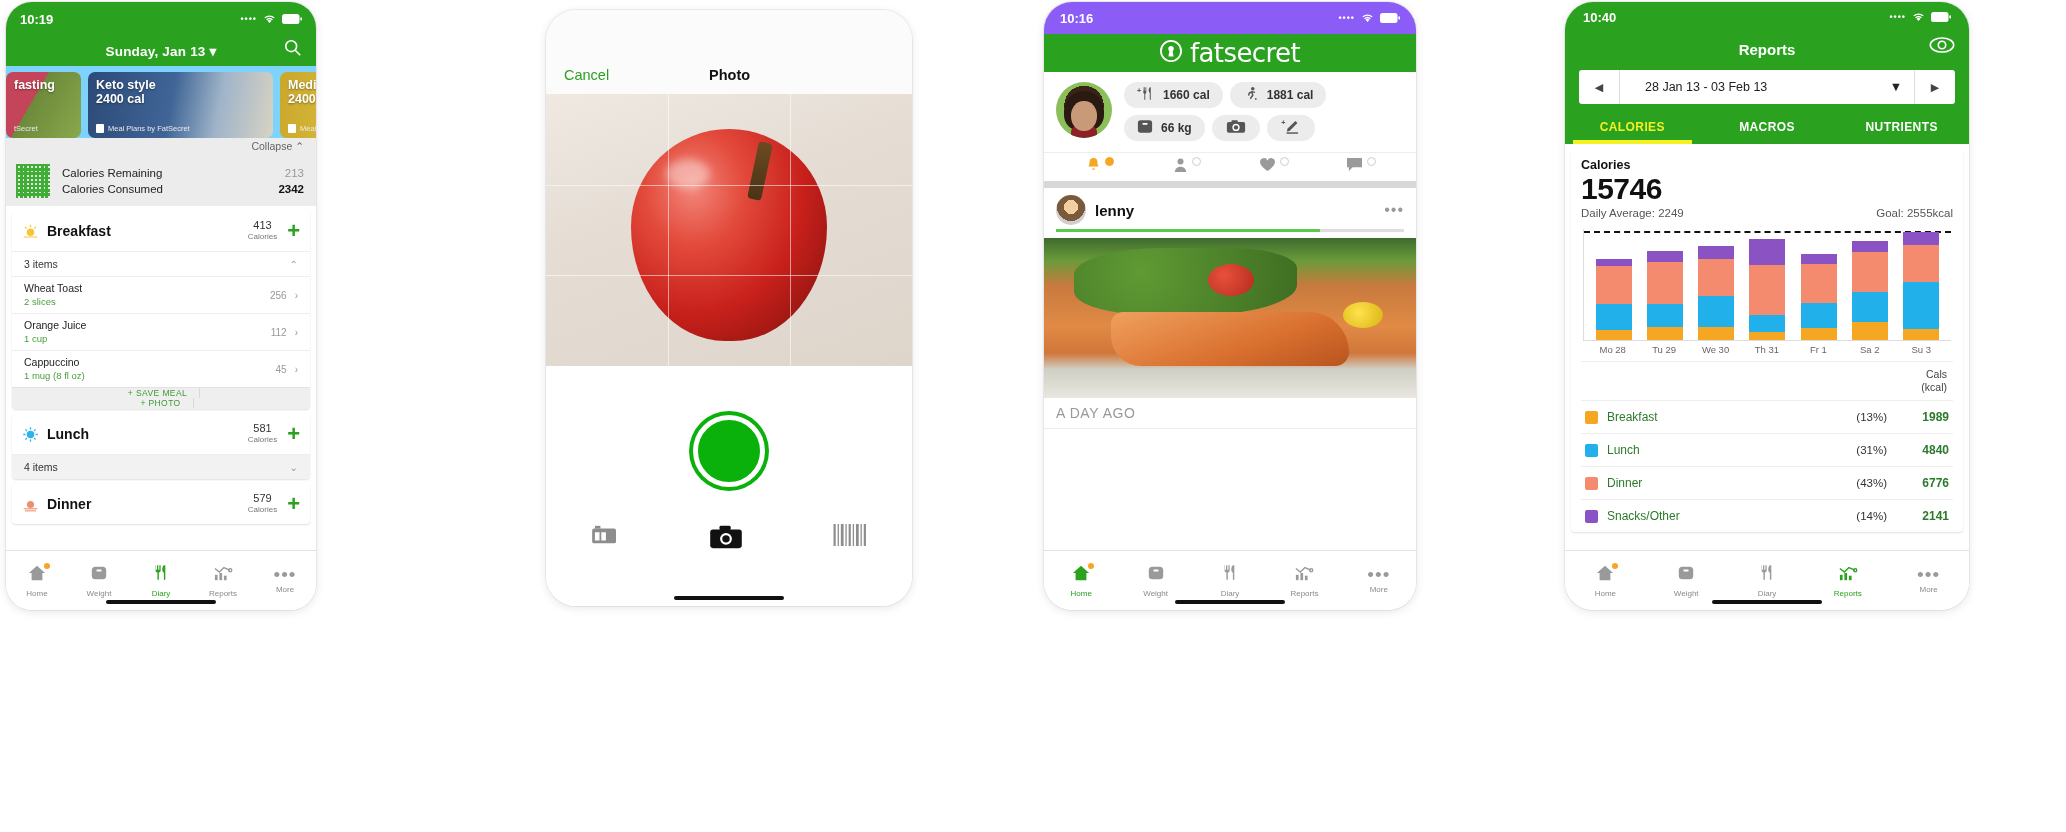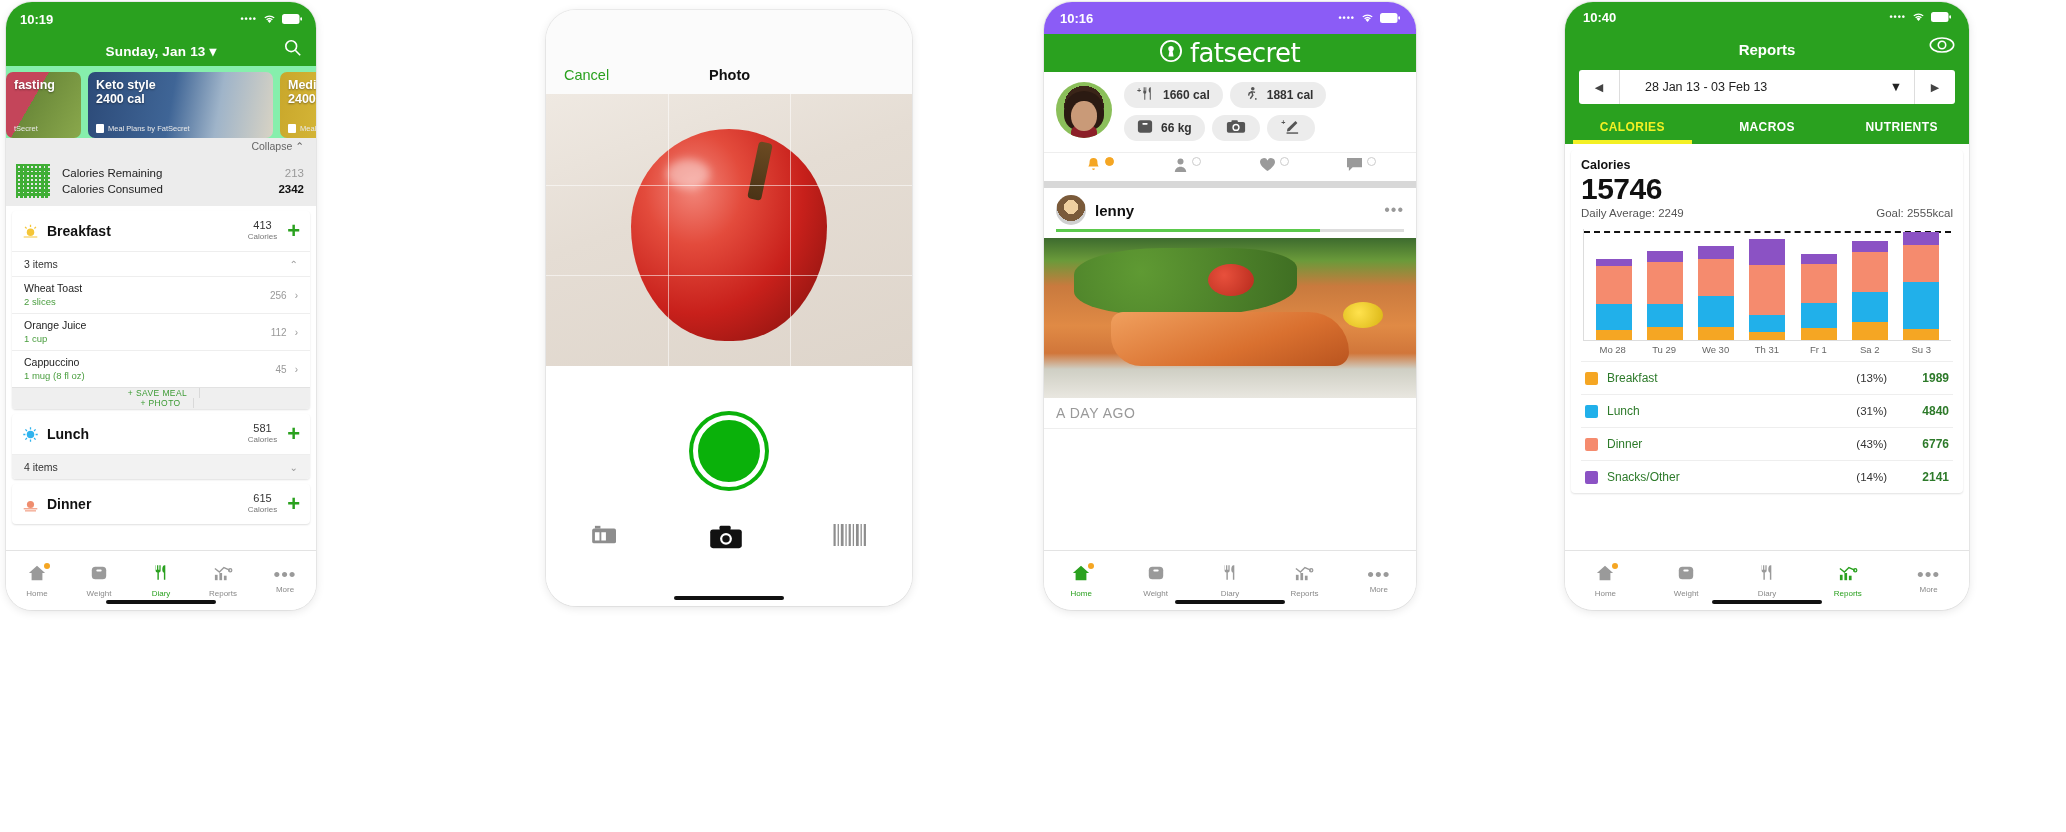--- a/index.html
+++ b/index.html
@@ -32,21 +32,21 @@
     font-size: 13px; font-weight: bold;
   }
   .p1-status .spacer { flex: 1; }
   .p1-nav {
     background: #2aa11f; color: #fff; height: 30px;
     display: flex; align-items: center; justify-content: center;
     position: relative;
   }
   .p1-date { font-size: 13.5px; font-weight: bold; letter-spacing: .2px; }
   .p1-search { position: absolute; right: 14px; top: 3px; }
-  .p1-cards { display: flex; gap: 7px; padding: 6px 0 0 0; background: #86efac; height: 72px; }
+  .p1-cards { display: flex; gap: 7px; padding: 6px 0 0 0; background: #7dd3fc; height: 72px; }
   .mcard { height: 66px; border-radius: 7px; position: relative; overflow: hidden; flex: 0 0 auto; }
   .mcard .ttl { position: absolute; left: 8px; top: 6px; color: #fff; font-size: 12.5px; font-weight: bold; line-height: 14px; text-shadow: 0 1px 2px rgba(0,0,0,.4); }
   .mcard .byl { position: absolute; left: 8px; bottom: 5px; color: #e9e9e9; font-size: 7.5px; display: flex; align-items: center; gap: 4px; }
   .mcard .byl .bk { width: 8px; height: 9px; background: #fff; border-radius: 1px; display:inline-block;}
   .mc1 { width: 75px; margin-left: 0; background: linear-gradient(120deg,#c4455a 0%,#c4455a 38%,#6c8a3a 38%,#8aa84c 100%); }
   .mc2 { width: 185px; background: linear-gradient(100deg,#2c4a78 0%,#3f6596 45%,#9fb4c9 70%,#d8d3c4 100%); }
   .mc3 { width: 120px; background: linear-gradient(100deg,#c9a72b 0%,#d9bb3c 55%,#c2b26a 100%); }
   .p1-collapse { background: #ececec; text-align: right; padding: 2px 12px 6px 0; font-size: 10.5px; color: #666; }
   .p1-cal { background: #ececec; display: flex; align-items: center; padding: 6px 12px 8px 10px; }
   .calgrid { width: 34px; height: 34px; background:
@@ -349,21 +349,21 @@
         <div class="meal-hd">
           <span class="meal-ic">
             <svg width="17" height="17" viewBox="0 0 20 20">
                 <circle cx="10" cy="10" r="4.2" fill="#ef8d6e"></circle>
                 <line x1="2" y1="15" x2="18" y2="15" stroke="#ef8d6e" stroke-width="1.4"></line>
                 <line x1="3.5" y1="17.5" x2="16.5" y2="17.5" stroke="#ef8d6e" stroke-width="1.2"></line>
               </svg>
           </span>
           <span class="meal-nm">Dinner</span>
           <span class="meal-cal">
-            <span>615</span>
+            <span>579</span>
             <small>Calories</small>
           </span>
           <span class="meal-plus">+</span>
         </div>
       </div>
 
       <div class="tabbar">
         <div class="tab">
           <span class="dot" style="left:calc(50% + 7px); top:12px;"></span>
           <span><svg width="20" height="18" viewBox="0 0 22 20">
@@ -747,20 +747,24 @@
         <div class="xaxis" id="xaxis">
             <span>Mo 28</span>
             <span>Tu 29</span>
             <span>We 30</span>
             <span>Th 31</span>
             <span>Fr 1</span>
             <span>Sa 2</span>
             <span>Su 3</span>
           </div>
 
+        <div class="colhead">
+          <div>Cals</div>
+          <div>(kcal)</div>
+        </div>
 
         <div class="lrow">
           <span class="lsw" style="background:#f5a623;"></span>
           <span class="lnm">Breakfast</span>
           <span class="lpc">(13%)</span>
           <span class="lkc">1989</span>
         </div>
         <div class="lrow">
           <span class="lsw" style="background:#21b0ea;"></span>
           <span class="lnm">Lunch</span>

